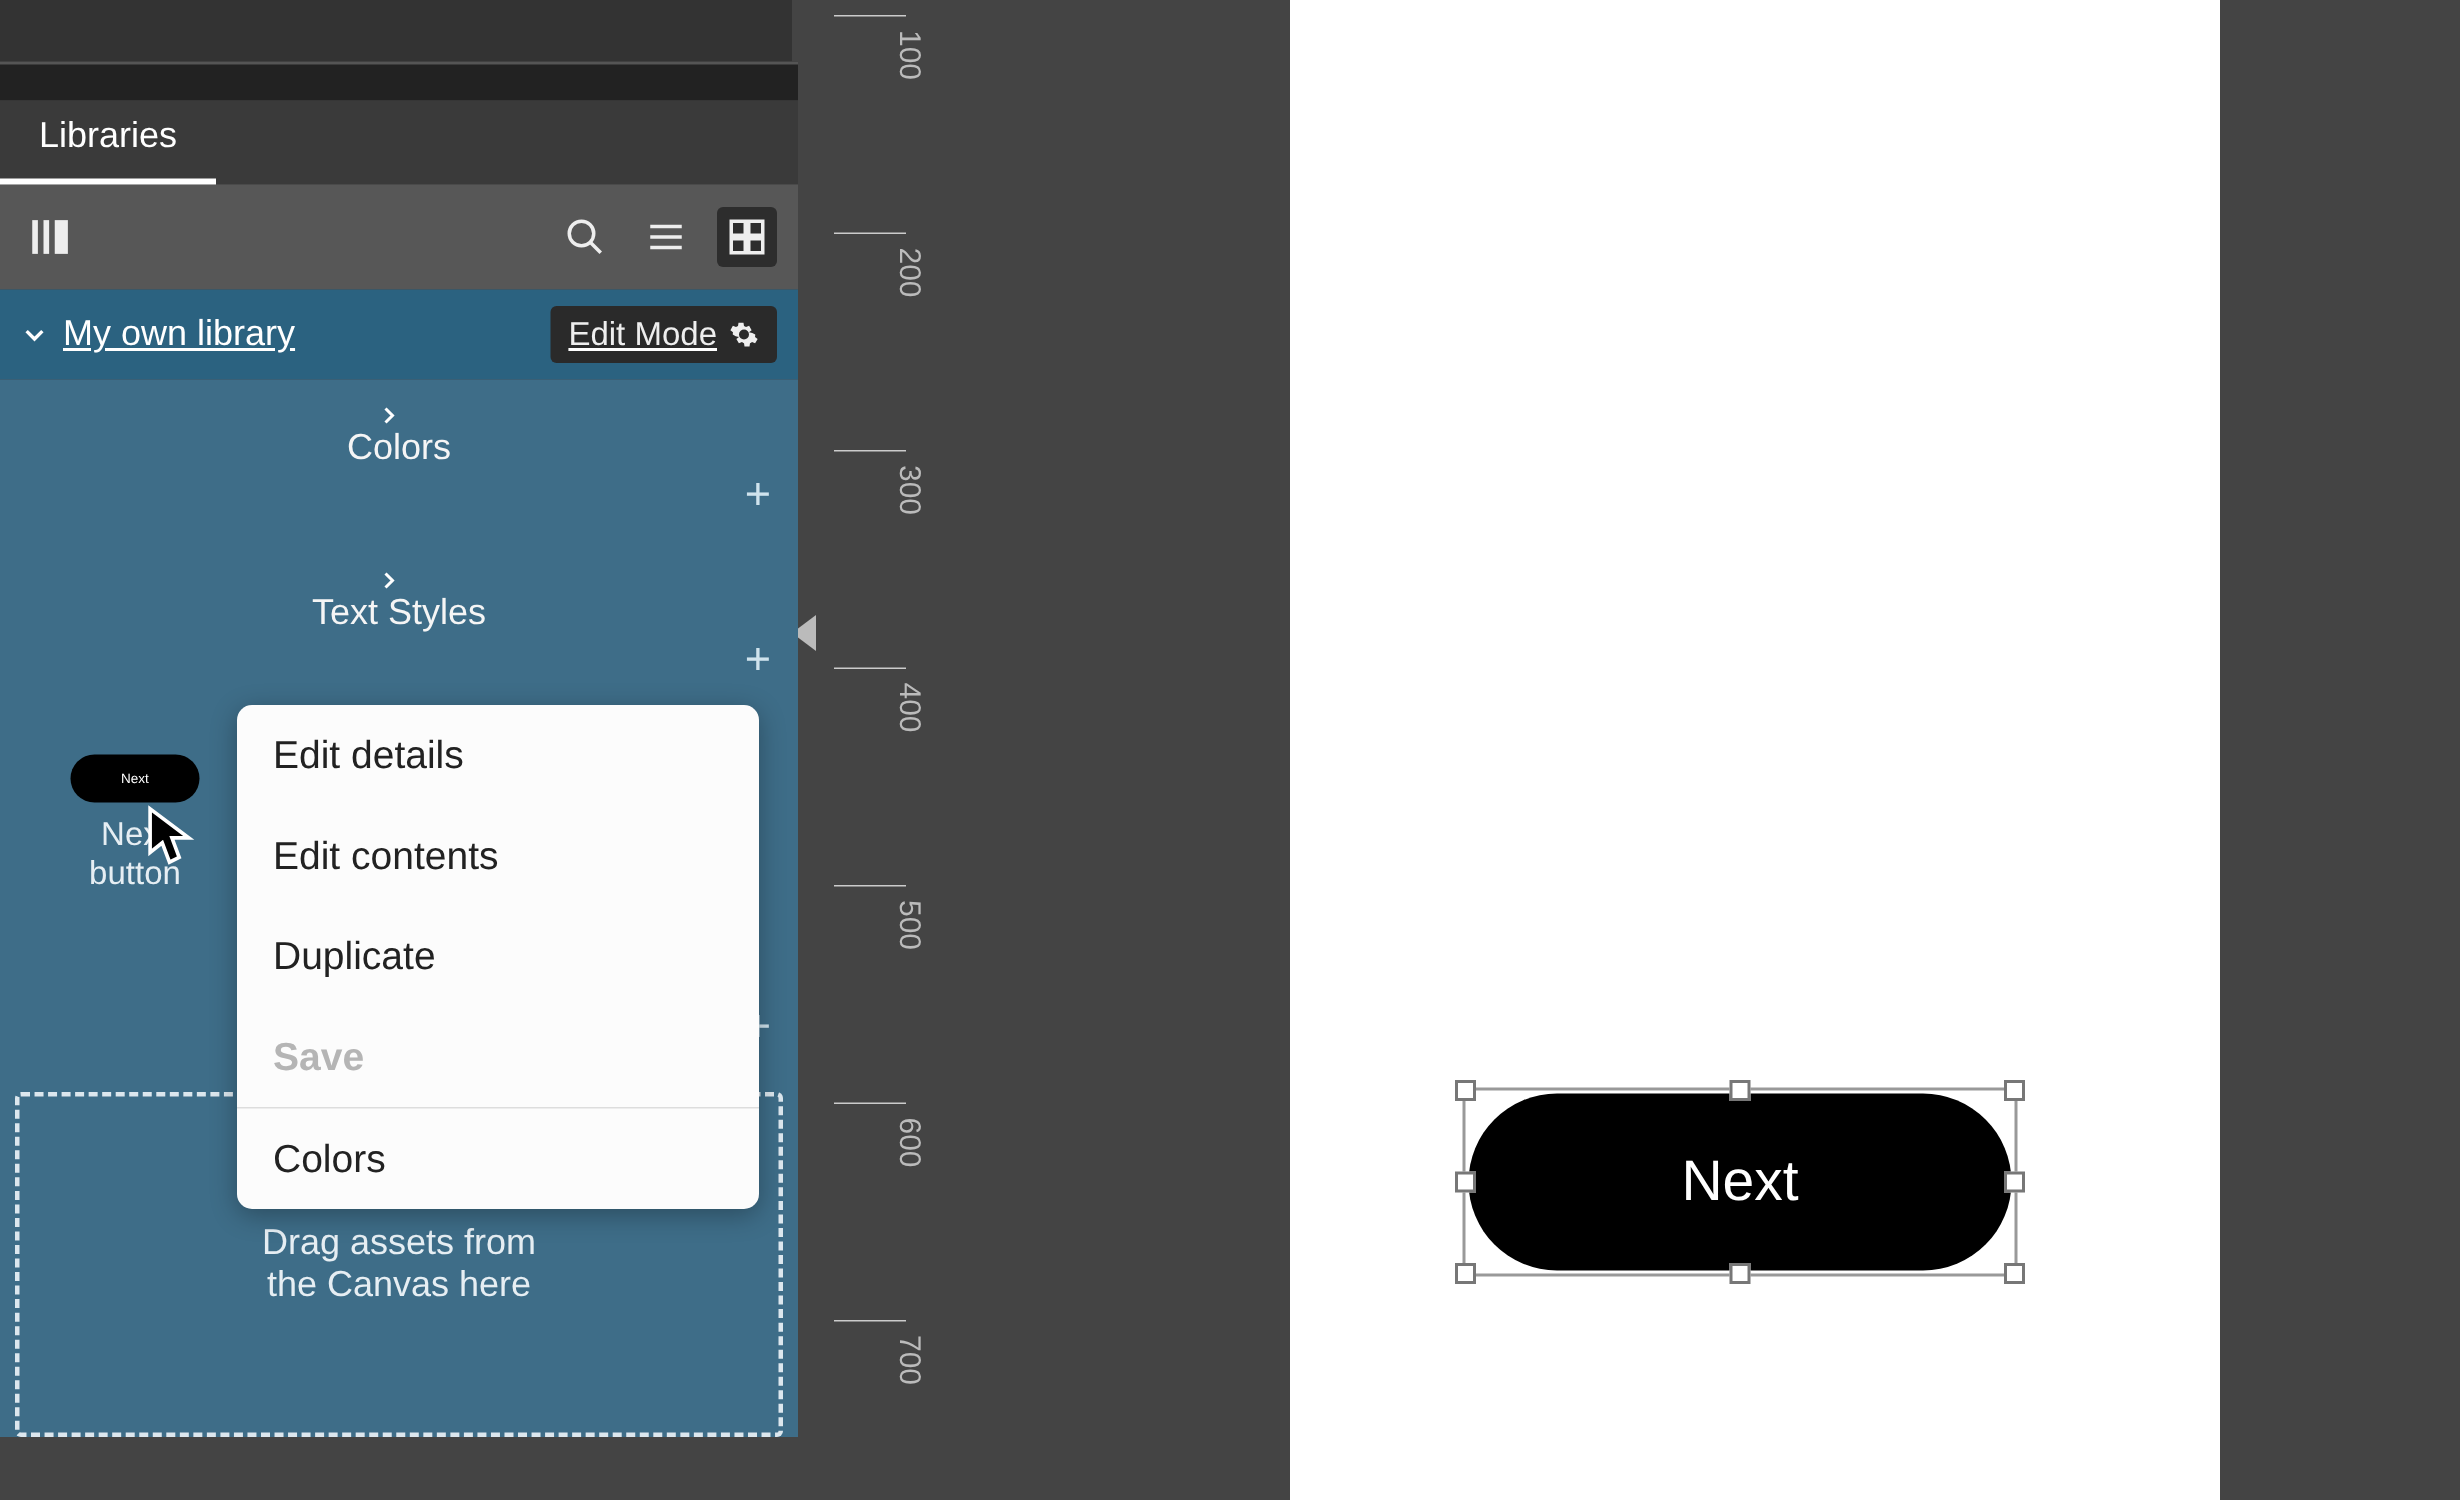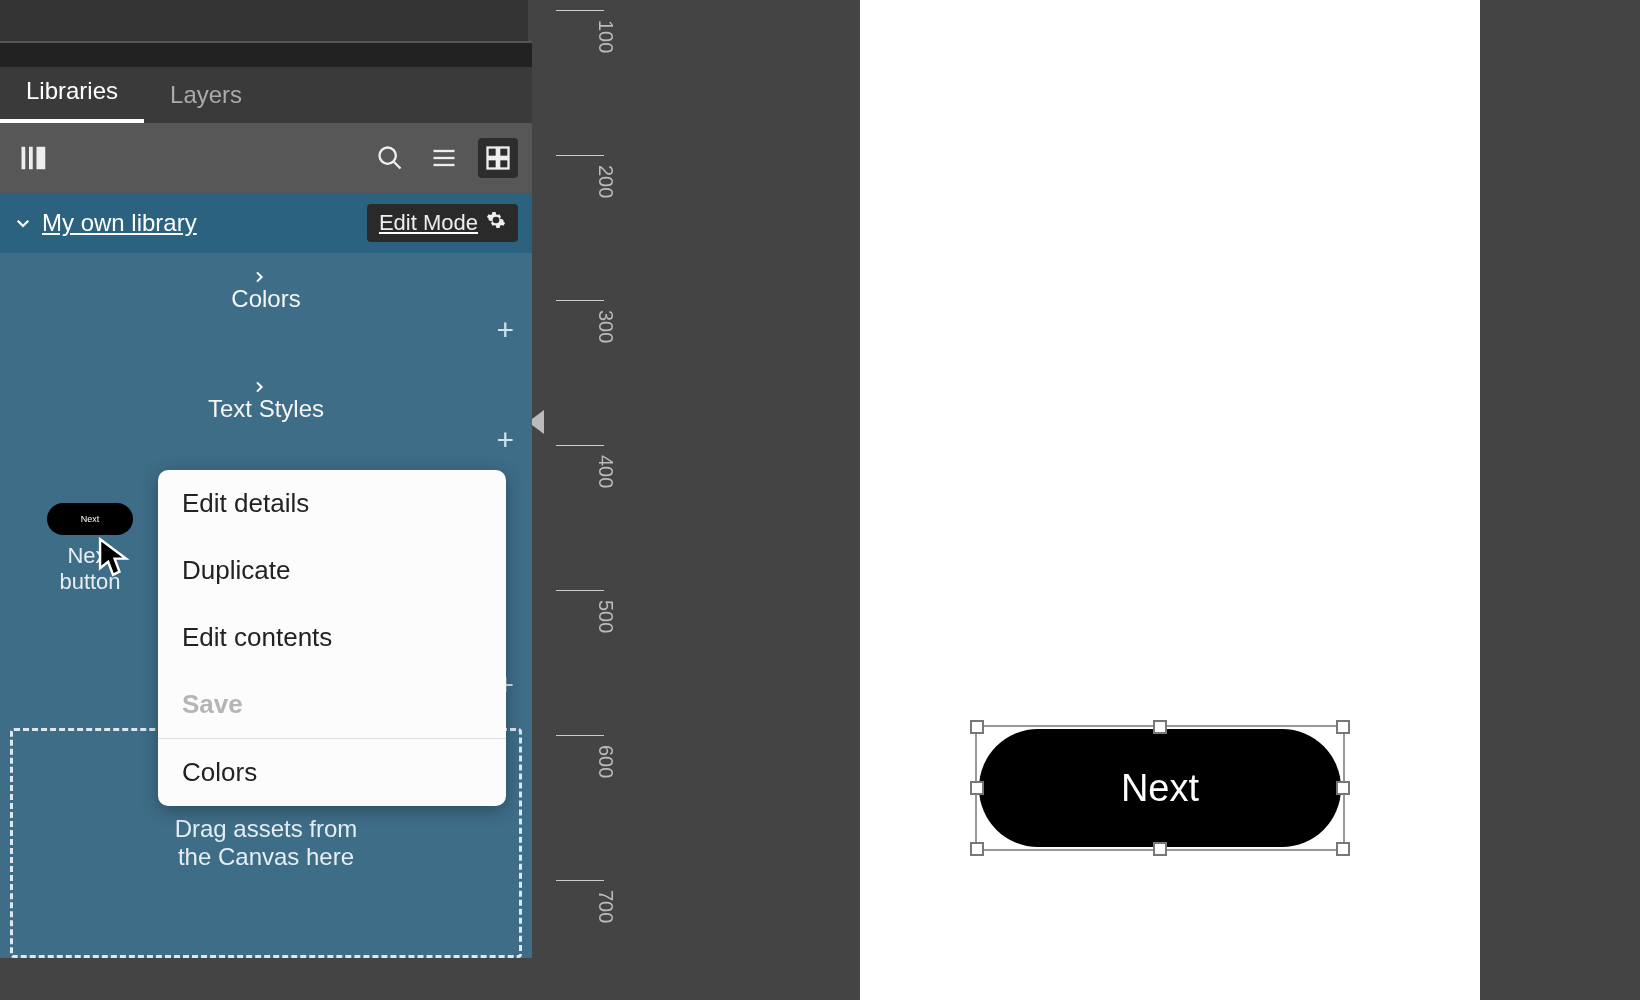--- a/index.html
+++ b/index.html
@@ -81,21 +81,21 @@
     text-decoration: underline;
   }
   .library-header .chev { margin-right: 10px; }
   .edit-mode-badge {
     margin-left: auto;
     background: #2a2a2a;
     color: #eee;
     padding: 6px 12px;
     border-radius: 4px;
     display: flex;
-    align-items: flex-start;
+    align-items: center;
     gap: 8px;
     font-size: 22px;
   }
 
   .panel-body {
     background: #3e6d88;
     color: #f5f5f5;
   }
 
   .section-row {
@@ -335,21 +335,20 @@
     <div class="sel-handle h-bm"></div>
     <div class="sel-handle h-br"></div>
   </div>
 </div>
 
 <div class="sidebar">
   <div class="top-bar"></div>
 
   <div class="tabs">
     <div class="tab active">Libraries</div>
-    <div class="tab">Layers</div>
   </div>
 
   <div class="toolbar">
     <div class="toolbar-icon">
       <svg width="30" height="30" viewBox="0 0 24 24">
           <rect x="2" y="3" width="3" height="18" fill="#eee"></rect>
           <rect x="8" y="3" width="3" height="18" fill="#eee"></rect>
           <rect x="14" y="3" width="7" height="18" fill="#eee"></rect>
         </svg>
     </div>
@@ -440,22 +439,22 @@
     <div class="assets-drop">
       <span>Drag assets from
 the Canvas here</span>
     </div>
 
   </div>
 </div>
 
 <div class="context-menu">
   <div class="context-item">Edit details</div>
+  <div class="context-item">Edit contents</div>
   <div class="context-item">Duplicate</div>
-  <div class="context-item">Edit contents</div>
   <div class="context-item disabled">Save</div>
   <div class="context-divider"></div>
   <div class="context-item">Colors</div>
 </div>
 
 <div class="cursor">
   <svg width="34" height="42" viewBox="0 0 20 26">
     <path d="M2 2 L2 20 L7 16 L10 24 L14 22 L11 14 L18 14 Z" fill="#000" stroke="#fff" stroke-width="1.5"></path>
   </svg>
 </div>

